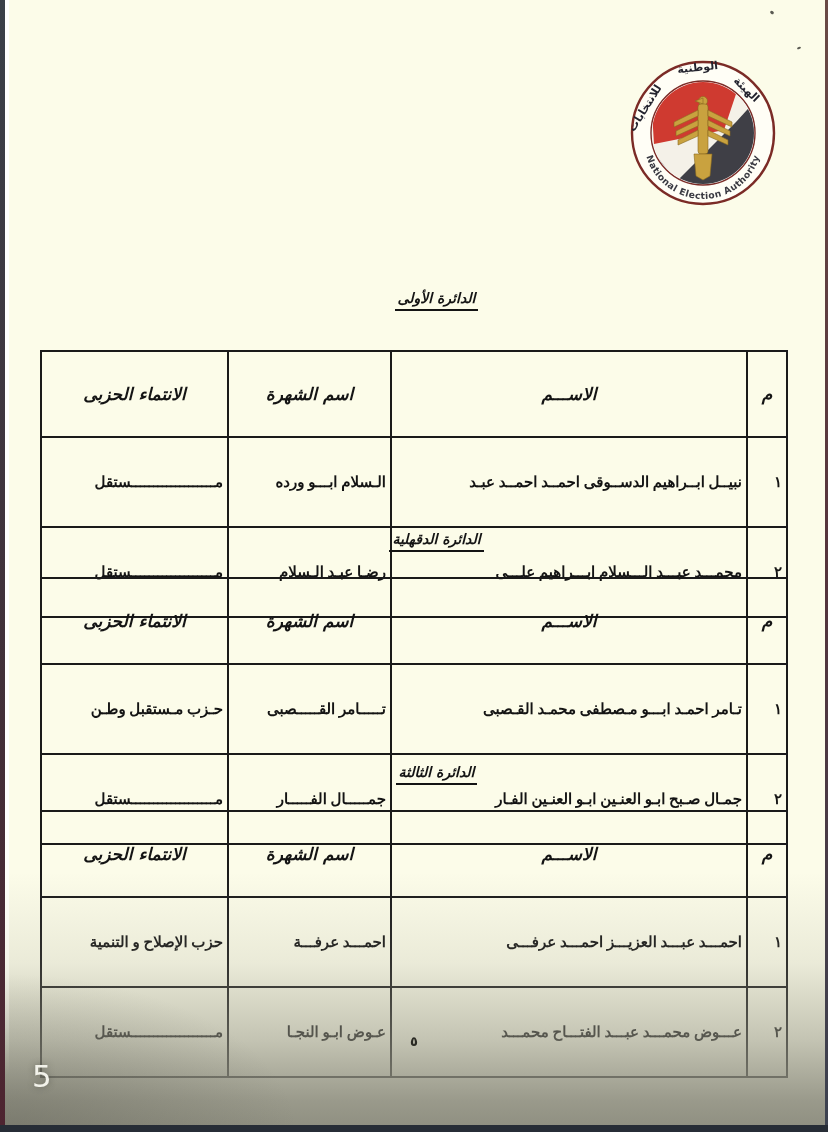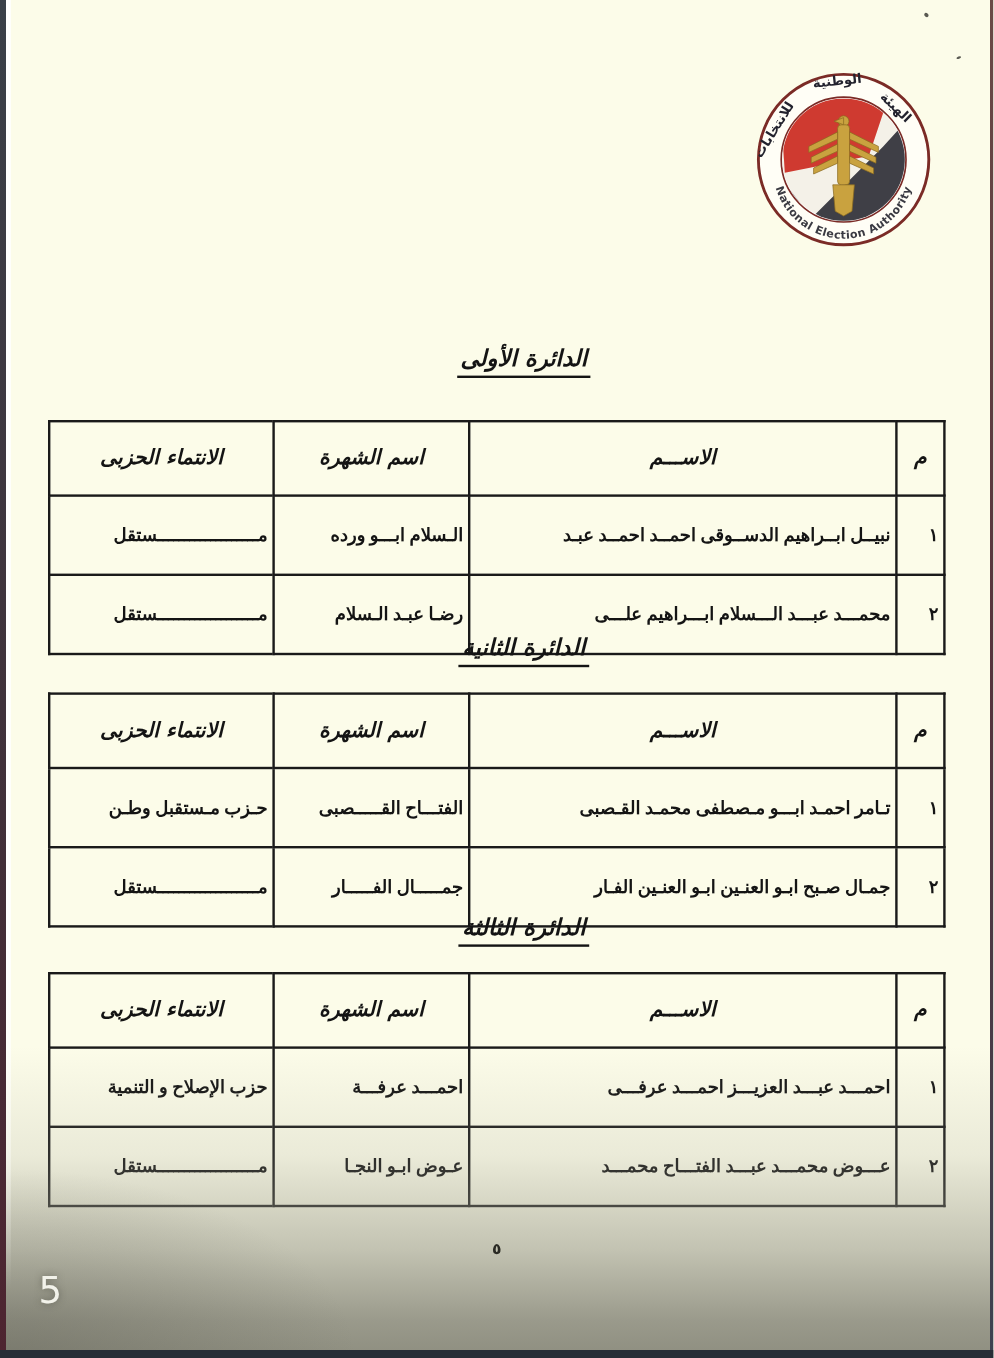--- a/index.html
+++ b/index.html
@@ -30,34 +30,34 @@
   .speck-2{left:797px;top:47px;width:4px;height:2px;transform:rotate(-20deg);}
 
   
   .logo{position:absolute;left:628px;top:58px;width:150px;height:150px;z-index:6;}
 
   
   .gov-title{position:absolute;left:0;right:0;top:228px;text-align:center;z-index:6;}
   .gov-title span{display:inline-block;font-size:21px;font-weight:bold;font-style:italic;
     border-bottom:2.5px solid #141414;padding:0 4px 3px 4px;}
   .district-title{position:absolute;left:0;right:0;text-align:center;z-index:6;}
-  .district-title span{display:inline-block;font-size:19px;font-weight:bold;font-style:italic;
+  .district-title span{display:inline-block;font-size:14px;font-weight:bold;font-style:italic;
     border-bottom:2.5px solid #141414;padding:0 3px 3px 3px;margin-left:45px;}
   .district-1{top:288px;}
   .district-2{top:529px;}
   .district-3{top:762px;}
 
   
   table.ctable{position:absolute;right:40px;width:746px;border-collapse:collapse;
     table-layout:fixed;z-index:6;background:transparent;}
   .ctable-1{top:350px;}
   .ctable-2{top:577px;}
   .ctable-3{top:810px;}
   .ctable th,.ctable td{border:2px solid #1a1a1a;vertical-align:middle;
-    overflow:hidden;white-space:nowrap;padding:4px 4px;}
+    overflow:hidden;white-space:nowrap;padding:16px 4px;}
   .ctable th{height:52px;font-size:17px;font-weight:bold;font-style:italic;}
   .ctable td{height:56px;font-size:15px;font-weight:bold;font-family:Liberation Serif, serif;}
   .col-num{width:40px;}
   .col-name{width:356px;}
   .col-known{width:163px;}
   .col-party{width:187px;}
   td.cell-num{font-size:15px;}
 
   
   .page-num{position:absolute;left:0;right:0;top:1034px;text-align:center;
@@ -143,21 +143,21 @@
         <tr>
           <td class="cell-num">٢</td>
           <td>محمـــد عبـــد الـــسلام ابـــراهيم علـــى</td>
           <td>رضـا عبـد الـسلام</td>
           <td>مـــــــــــــــــــستقل</td>
         </tr>
       </tbody>
     </table>
 
     <div class="district-title district-2">
-      <span>الدائرة الثانية</span>
+      <span>الدائرة الدقهلية</span>
     </div>
 
     <table class="ctable ctable-2" dir="rtl">
       <colgroup>
           <col class="col-num">
           <col class="col-name">
           <col class="col-known">
           <col class="col-party">
         </colgroup>
       <thead>
@@ -165,21 +165,21 @@
           <th>م</th>
           <th>الاســـم</th>
           <th>اسم الشهرة</th>
           <th>الانتماء الحزبى</th>
         </tr>
       </thead>
       <tbody>
         <tr>
           <td class="cell-num">١</td>
           <td>تـامر احمـد ابـــو مـصطفى محمـد القـصبى</td>
-          <td>الفتـــاح القـــــصبى</td>
+          <td>تـــــامر القـــــصبى</td>
           <td>حـزب مـستقبل وطـن</td>
         </tr>
         <tr>
           <td class="cell-num">٢</td>
           <td>جمـال صـبح ابـو العنـين ابـو العنـين الفـار</td>
           <td>جمـــــال الفـــــار</td>
           <td>مـــــــــــــــــــستقل</td>
         </tr>
       </tbody>
     </table>

